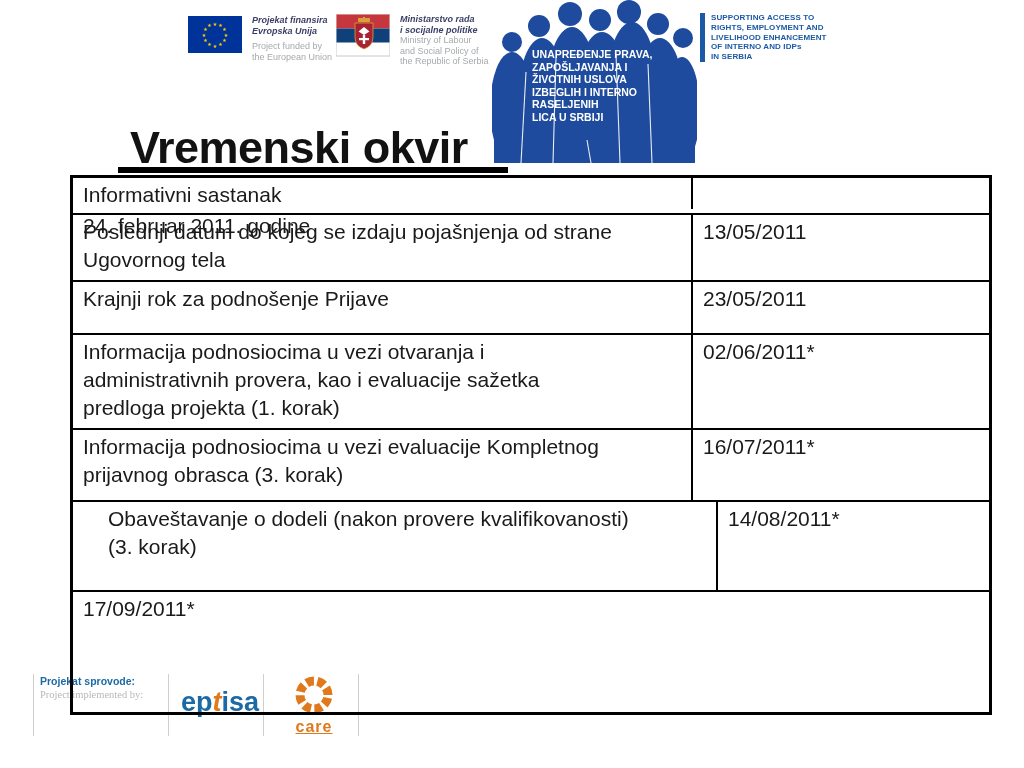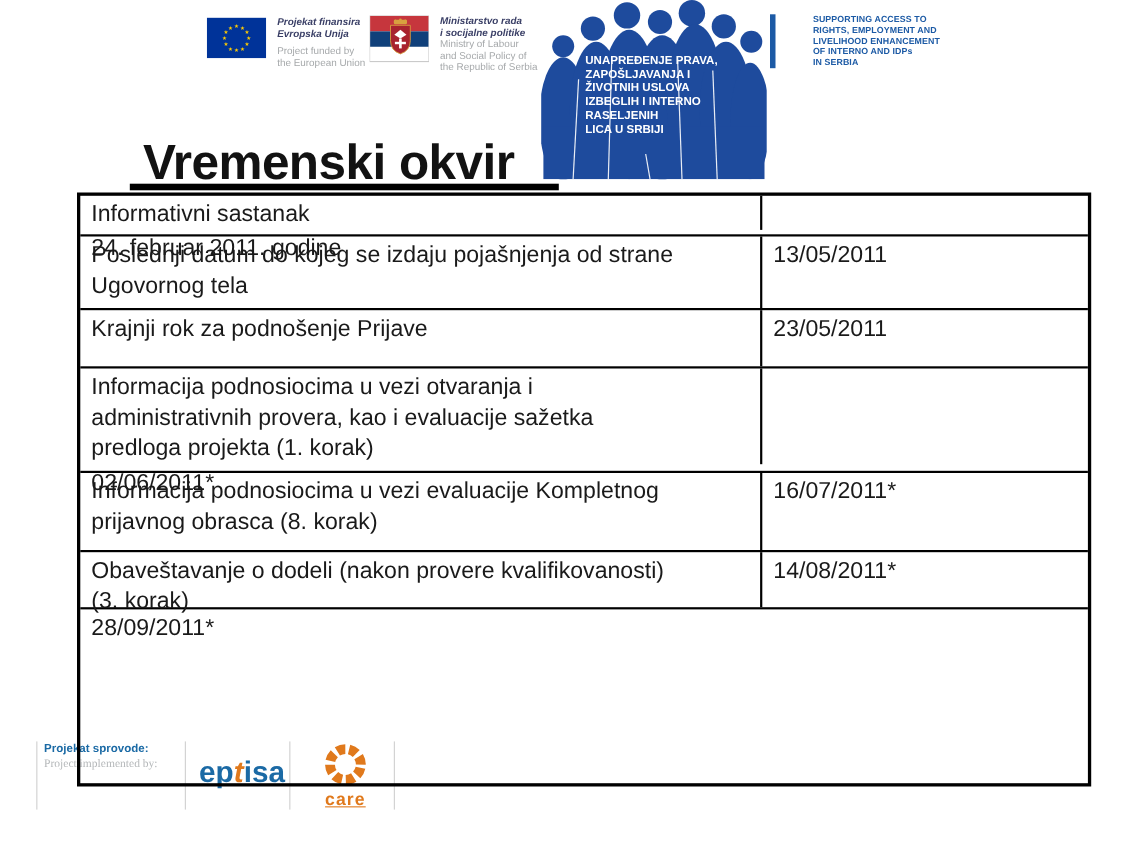--- a/index.html
+++ b/index.html
@@ -11,39 +11,39 @@
   .hdr-eu-caption{position:absolute;left:252px;top:15px;font-size:9px;line-height:10.5px;}
   .cap-dark{color:#3a3f66;font-weight:bold;font-style:italic;}
   .cap-gray{color:#a6a9ab;}
   .cap-gap{height:5px;}
   .hdr-flag-rs{position:absolute;left:336px;top:14px;width:54px;height:43px;}
   .hdr-min-caption{position:absolute;left:400px;top:14px;font-size:9px;line-height:10.5px;}
 
   .crowd{position:absolute;left:492px;top:0px;width:205px;height:163px;}
   .crowd svg text{font-family:"Liberation Sans",sans-serif;font-weight:bold;font-size:10.5px;fill:#ffffff;}
 
-  .supporting{position:absolute;left:700px;top:13px;display:flex;gap:28px;}
+  .supporting{position:absolute;left:700px;top:13px;display:flex;}
   .supporting .bar{width:5px;height:49px;background:#1c5aa5;margin-right:6px;}
   .supporting .lines{font-size:8px;line-height:9.8px;font-weight:bold;color:#1c5aa5;letter-spacing:0.1px;}
 
   
   .title{position:absolute;left:130px;top:122px;font-size:45px;font-weight:bold;color:#121212;
          letter-spacing:-0.5px;}
   .title-underline{position:absolute;left:118px;top:167px;width:390px;height:6px;background:#000;}
 
   
   .tbl{position:absolute;left:70px;top:175px;width:922px;height:540px;border:3px solid #000;
        box-sizing:border-box;z-index:2;background:transparent;}
   .row{display:flex;box-sizing:border-box;border-bottom:2px solid #000;}
   .row:last-child{border-bottom:none;flex:1;}
   .cell-l{width:620px;box-sizing:border-box;border-right:2px solid #000;padding:3px 12px 0 10px;
           font-size:21px;line-height:28px;color:#1a1a1a;white-space:pre-wrap;}
   .cell-r{flex:1;padding:3px 0 0 10px;font-size:21px;line-height:28px;color:#1a1a1a;}
   .r1{height:37px;flex-direction:column;} .r2{height:73px;} .r3{height:67px;} .r4{height:53px;}
-  .r5{height:95px;flex-direction:column;} .r6{height:72px;} .r7{height:52px;}
+  .r5{height:95px;} .r6{height:72px;} .r7{height:90px;padding-left:25px;}
 
   
   .footer{position:absolute;left:33px;top:670px;width:340px;height:70px;background:#fff;z-index:1;}
   .fdiv{position:absolute;top:4px;width:1px;height:62px;background:#cfcfcf;}
   .fd0{left:0px;} .fd1{left:135px;} .fd2{left:230px;} .fd3{left:325px;}
   .impl{position:absolute;left:7px;top:5px;font-size:10.5px;line-height:13px;}
   .impl .sr{color:#1b6aa5;font-weight:bold;}
   .impl .en{color:#b5b8ba;font-family:Liberation Serif, serif;}
   .eptisa{position:absolute;left:148px;top:17px;font-size:27px;font-weight:bold;color:#1b6aa5;}
   .eptisa .t{color:#e0791c;font-style:italic;}
@@ -194,26 +194,26 @@
       <div class="cell-r">23/05/2011</div>
     </div>
     <div class="row r5">
       <div class="cell-l">Informacija podnosiocima u vezi otvaranja i
 administrativnih provera, kao i evaluacije sažetka
 predloga projekta (1. korak)</div>
       <div class="cell-r">02/06/2011*</div>
     </div>
     <div class="row r6">
       <div class="cell-l">Informacija podnosiocima u vezi evaluacije Kompletnog
-prijavnog obrasca (8. korak)</div>
+prijavnog obrasca (3. korak)</div>
       <div class="cell-r">16/07/2011*</div>
     </div>
     <div class="row r7">
       <div class="cell-l">Obaveštavanje o dodeli (nakon provere kvalifikovanosti)
 (3. korak)</div>
       <div class="cell-r">14/08/2011*</div>
     </div>
     <div class="row">
-      <div class="cell-r">28/09/2011*</div>
+      <div class="cell-r">17/09/2011*</div>
     </div>
   </div>
 
 </div>
 
 </body></html>

